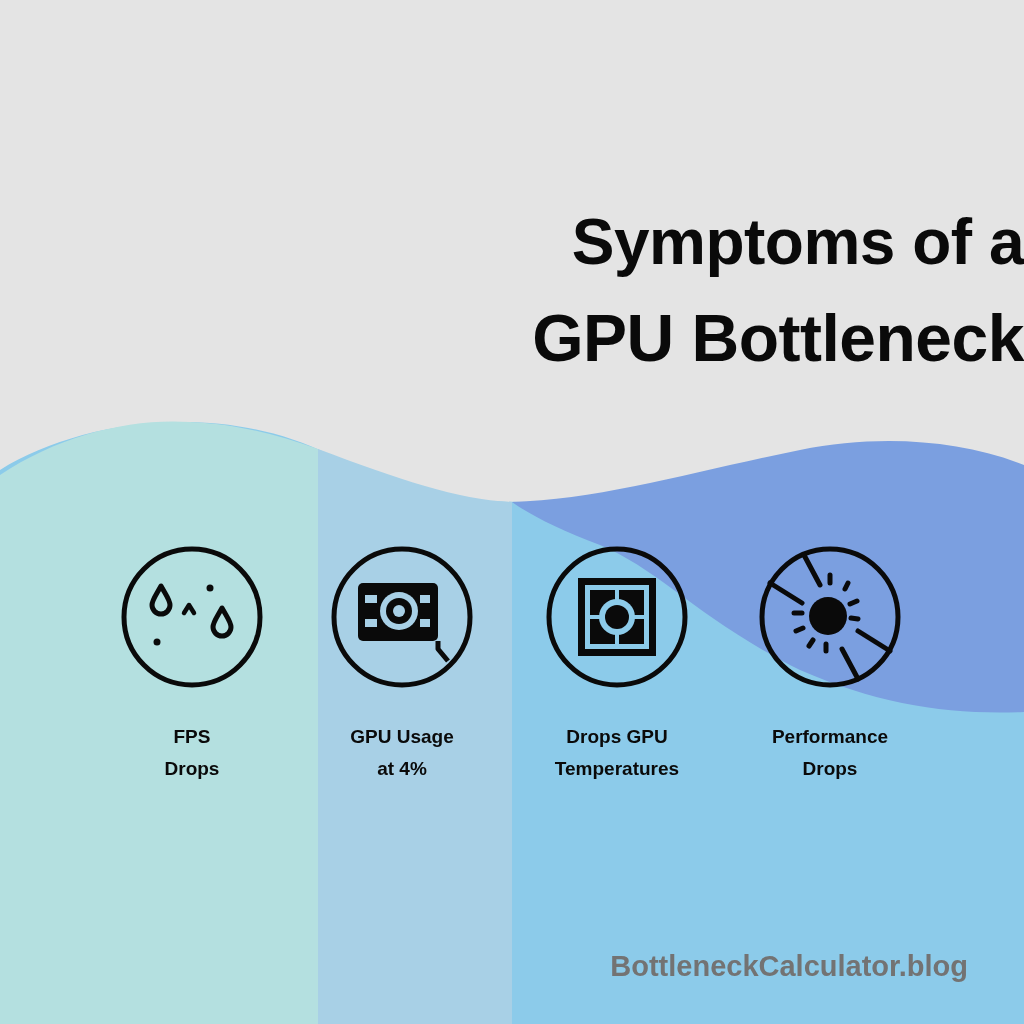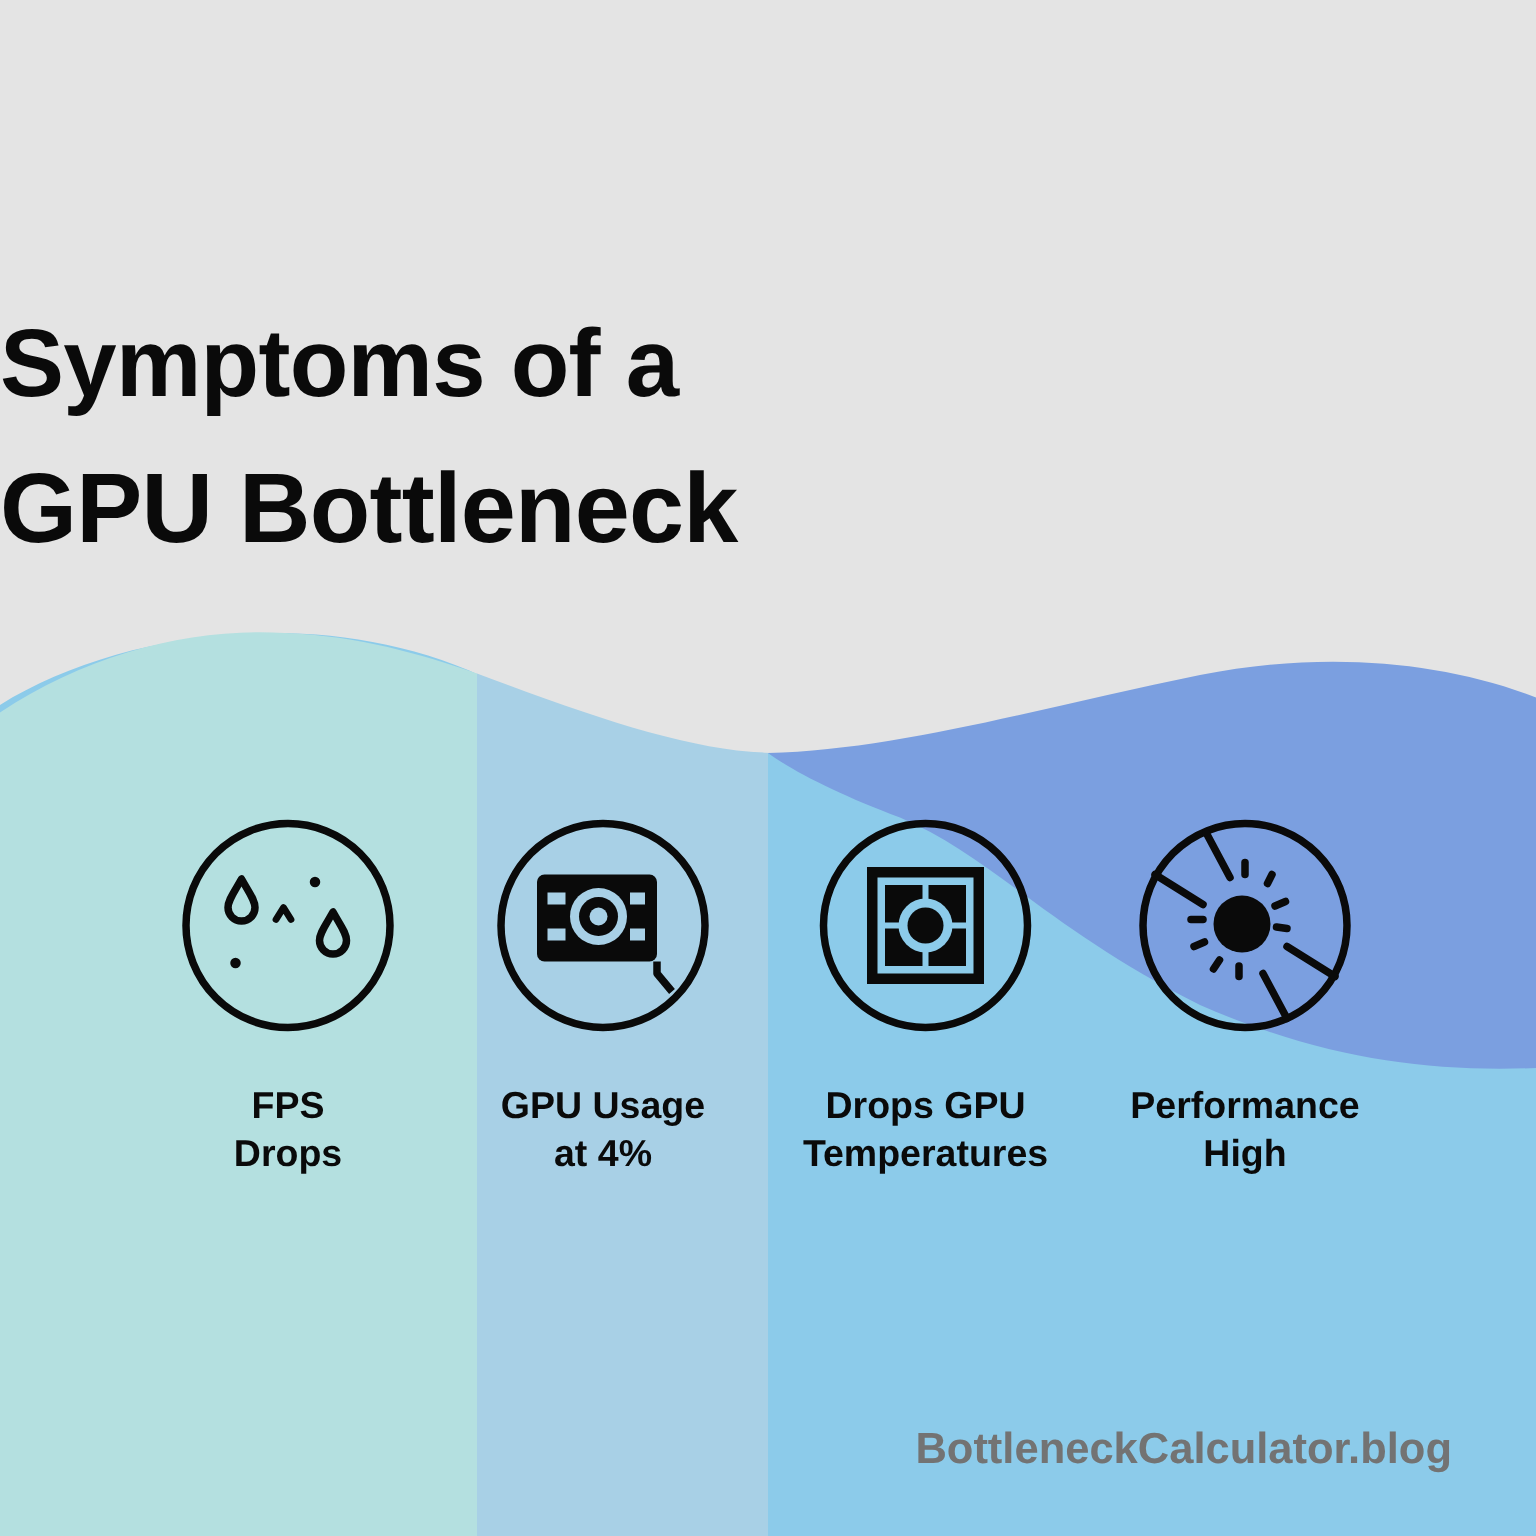--- a/index.html
+++ b/index.html
@@ -18,21 +18,21 @@
     }
     .bg-svg {
       position: absolute;
       left: 0; top: 0;
       width: 1024px; height: 1024px;
     }
     .title {
       position: absolute;
       left: 0;
       width: 1024px;
-      text-align: left;
+      text-align: right;
       color: #0a0a0a;
       font-weight: bold;
       margin: 0;
     }
     .title-line1 {
       top: 205px;
       font-size: 64px;
       letter-spacing: -0.5px;
     }
     .title-line2 {
@@ -47,21 +47,21 @@
       text-align: center;
     }
     .symptom svg {
       display: block;
       margin: 0 auto;
       width: 148px;
       height: 148px;
     }
     .symptom-label {
       margin-top: 30px;
-      font-size: 25px;
+      font-size: 19px;
       line-height: 32px;
       color: #0a0a0a;
       font-weight: bold;
       white-space: pre-line;
     }
     .footer-link {
       position: absolute;
       top: 950px;
       right: 56px;
       font-size: 29px;
@@ -147,18 +147,18 @@
         <line x1="101" y1="58" x2="94" y2="61"></line>
         <line x1="102" y1="76" x2="95" y2="75"></line>
         <line x1="38" y1="70" x2="46" y2="70"></line>
         <line x1="40" y1="88" x2="47" y2="85"></line>
         <line x1="53" y1="103" x2="57" y2="97"></line>
         <line x1="70" y1="108" x2="70" y2="101"></line>
       </g>
       <circle cx="72" cy="73" r="19" fill="#0a0a0a"></circle>
     </svg>
     <div class="symptom-label">Performance
-High</div>
+Drops</div>
   </div>
 
   <a class="footer-link">BottleneckCalculator.blog</a>
 
 </div>
 
 </body></html>

